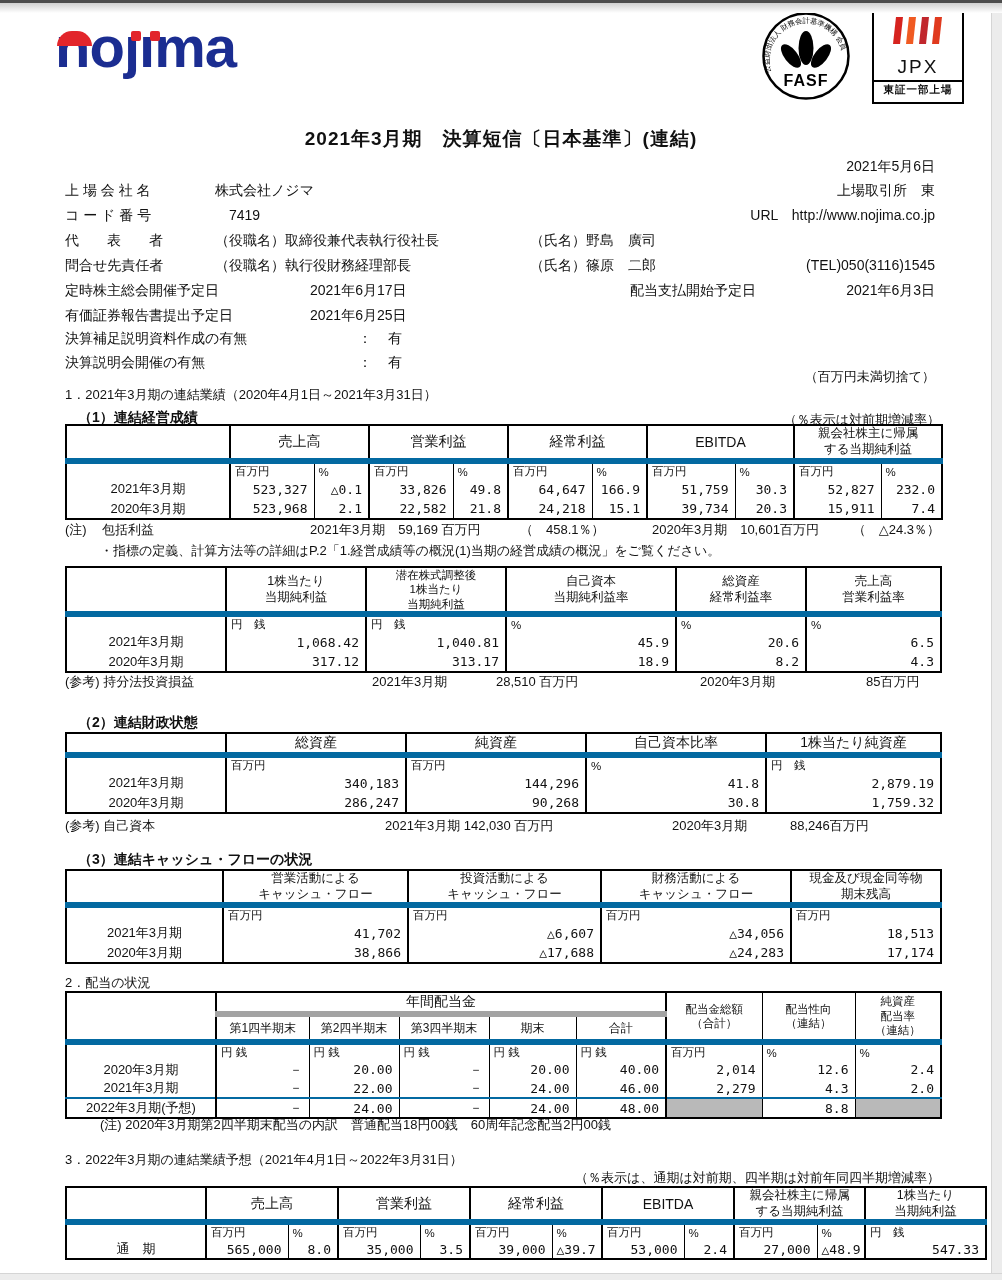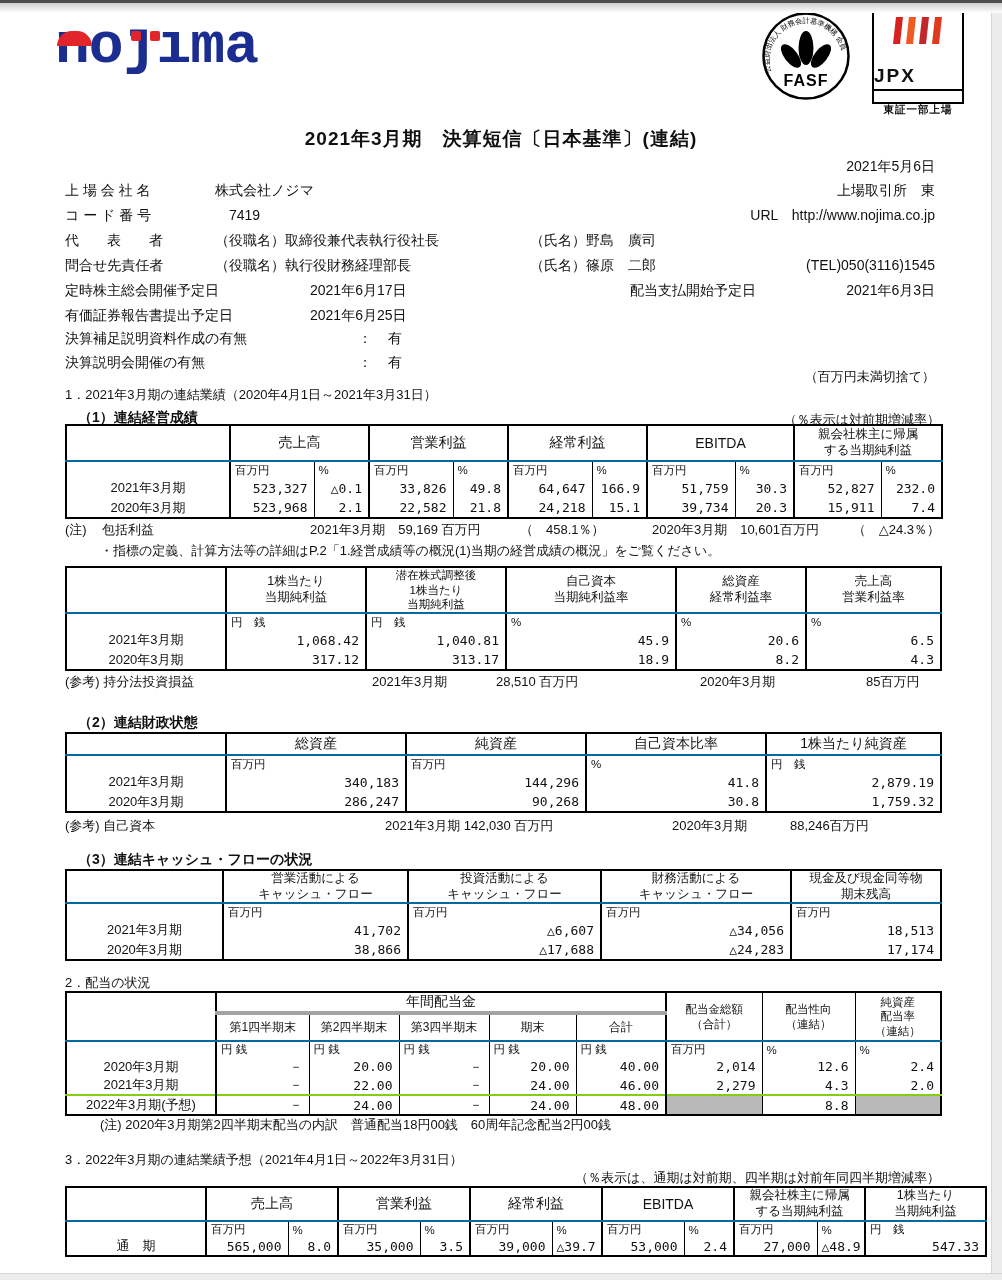--- a/index.html
+++ b/index.html
@@ -5,52 +5,52 @@
 *{margin:0;padding:0;box-sizing:border-box}
 html,body{width:1002px;height:1280px}
 body{position:relative;background:#fff;font-family:"Liberation Sans","DejaVu Sans",sans-serif;color:#111;overflow:hidden}
 .abs{position:absolute;white-space:nowrap}
 .edge-top{position:absolute;left:0;top:0;width:100%;height:3px;background:#4c4c4c;z-index:9}
 .edge-top2{position:absolute;left:0;top:3px;width:100%;height:10px;background:linear-gradient(#cfcfcf,#ffffff);z-index:9}
 .edge-right{position:absolute;right:0;top:0;width:11px;height:100%;background:#ececec;border-left:1px solid #d5d5d5;z-index:8}
 .edge-bottom{position:absolute;left:0;top:1273px;width:100%;height:7px;background:#ececec;border-top:1px solid #d5d5d5;z-index:8}
 
 .logo{position:absolute;left:55px;top:18px;width:210px;height:80px}
-.logo-text{position:absolute;left:0;top:0;font-family:Liberation Mono, monospace;font-weight:bold;font-size:58px;letter-spacing:-1px;color:#1b2d91;line-height:1}
+.logo-text{position:absolute;left:0;top:0;font-family:Liberation Sans, sans-serif;font-weight:bold;font-size:58px;letter-spacing:-1px;color:#1b2d91;line-height:1}
 .logo-arch{position:absolute;left:2px;top:13px;width:35px;height:15px;background:#e2252b;border-radius:18px 18px 0 0}
 .logo-dot{position:absolute;width:10px;height:10px;background:#e2252b;border-radius:2px;top:13px}
 .ld1{left:76px}.ld2{left:95px}
 
 .fasf{position:absolute;left:762px;top:12px}
 .jpx{position:absolute;left:872px;top:10px;width:92px;height:94px;border:2px solid #000;background:#fff}
 .jpx-bars{display:block;margin:4px auto 0}
-.jpx-label{font-weight:bold;font-size:19px;letter-spacing:2px;line-height:1;margin-top:18px}
-.jpx-cap{border-top:2px solid #000;margin-top:4px;text-align:center;font-weight:bold;font-size:10.5px;letter-spacing:1px;padding:12px 1px 3px}
+.jpx-label{text-align:center;font-weight:normal;font-size:19px;letter-spacing:2px;line-height:1;margin-top:9px}
+.jpx-cap{border-top:2px solid #000;margin-top:4px;text-align:center;font-weight:bold;font-size:10.5px;letter-spacing:1px;padding:1px 1px 3px}
 
 .title{position:absolute;left:0;top:126px;width:100%;text-align:center;font-size:19px;font-weight:600;letter-spacing:1px}
 .h1{position:absolute;font-size:13px;font-weight:400;white-space:nowrap}
 .h2{position:absolute;font-size:14px;font-weight:600;white-space:nowrap}
 .note{position:absolute;font-size:13px;white-space:nowrap}
 .meta{font-size:14px}
 
 .tbl{position:absolute;border-collapse:collapse;table-layout:fixed;border:2px solid #000;background:#fff}
 .tbl td{border-left:1px solid #000;padding:0 4px;overflow:hidden;vertical-align:middle}
 .tbl td:first-child{border-left:none}
 .gb{border-left:2px solid #000 !important}
-.hbb{border-bottom:2px solid #0369a1}
-.bb1{border-bottom:4px solid #a3a3a3}
+.hbb{border-bottom:6px solid #0369a1}
+.bb1{border-bottom:6px solid #a3a3a3}
 .gh{text-align:center;font-size:14px}
 .gh2{text-align:center;font-size:12.5px;line-height:1.25}
 .ph{white-space:pre-line}
 .sh{text-align:center;font-size:12px}
 .rh{text-align:center;font-size:11.5px;line-height:1.25}
 tr.un td{font-size:11.5px;padding-right:6px}
 tr.dr td{text-align:right;font-family:"DejaVu Sans Mono","Liberation Mono",monospace;font-size:13px;padding-right:6px}
 tr.dr td.rl{text-align:center;font-family:"Liberation Sans","DejaVu Sans",sans-serif;font-size:13px;padding:0}
-tr.fc td{border-top:2px solid #84cc16}
+tr.fc td{border-top:2px solid #0369a1}
 .gray{background:#b9b9b9}
 </style>
 </head>
 <body>
 
 <div class="edge-top"></div>
 <div class="edge-top2"></div>
 <div class="edge-right"></div>
 <div class="edge-bottom"></div>
 

